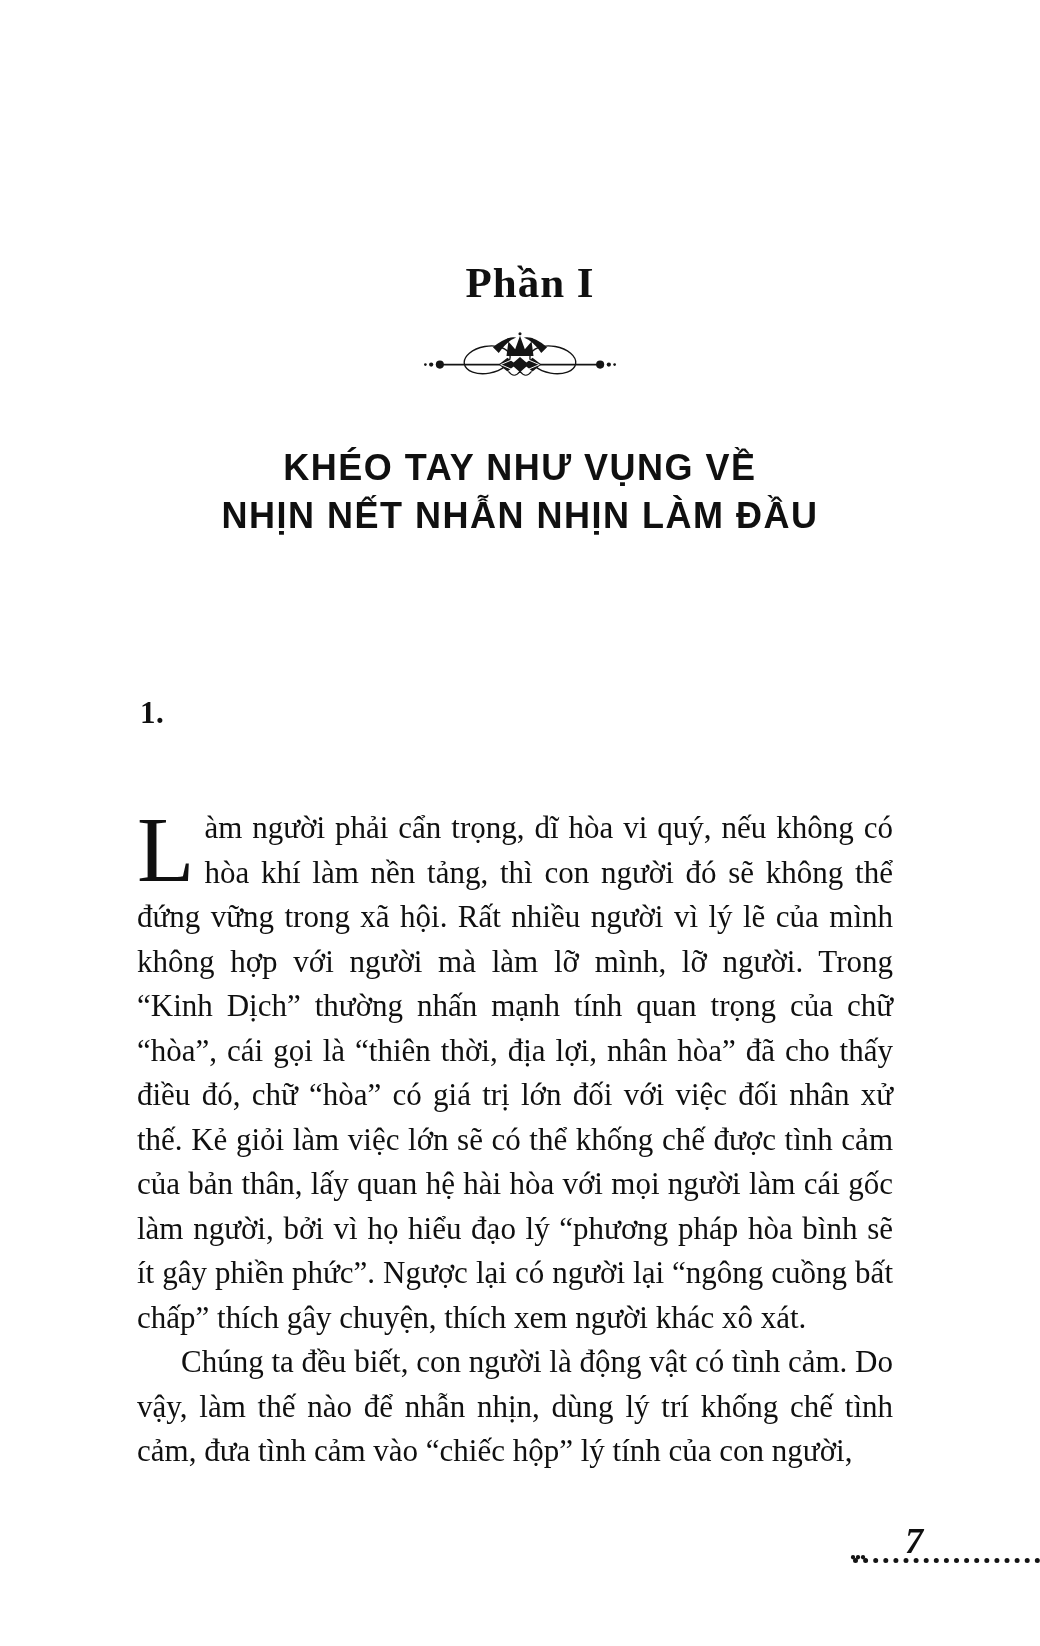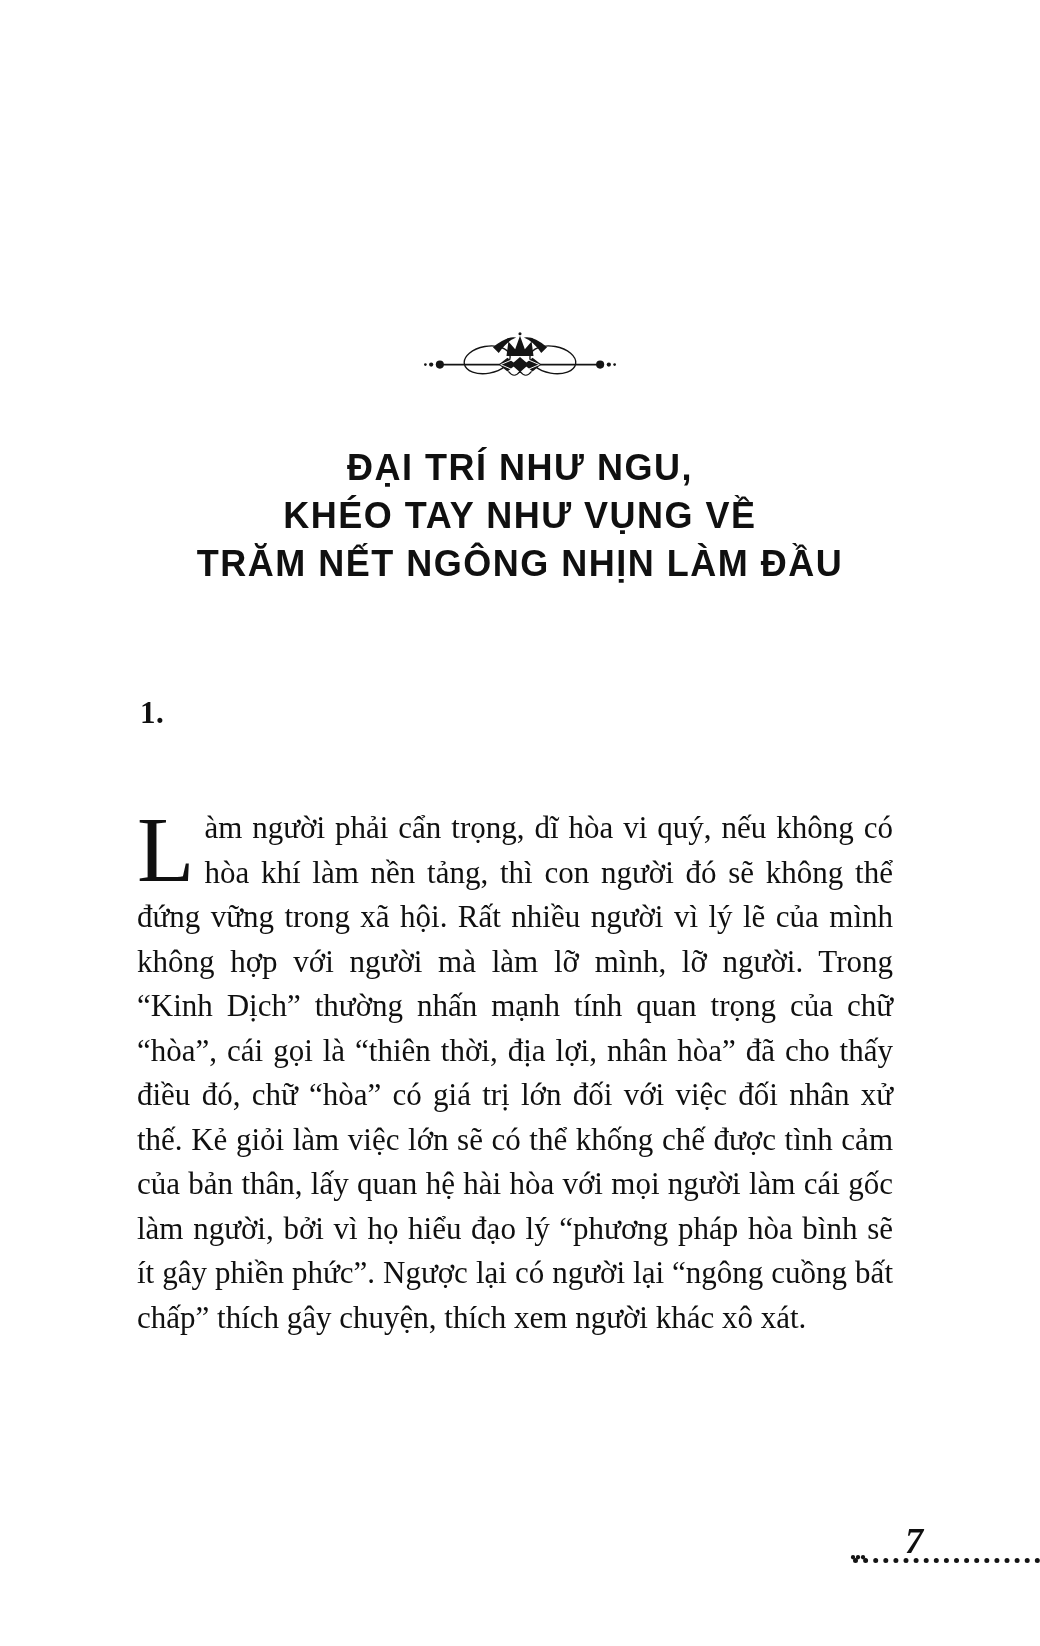--- a/index.html
+++ b/index.html
@@ -120,20 +120,21 @@
     font-size: 10px;
     letter-spacing: -1px;
     color: #141414;
   }
 </style>
 </head>
 <body>
 
 <div class="page">
 
+  <div class="part-label">Phần I</div>
 
   <div class="ornament">
     <svg width="194" height="56" viewBox="0 0 200 58" xmlns="http://www.w3.org/2000/svg" fill="none" stroke="none">
 
       <line x1="16" y1="40" x2="184" y2="40" stroke="#141414" stroke-width="1.6"></line>
 
       <circle cx="2" cy="40" r="1.4" fill="#141414"></circle>
       <circle cx="8" cy="40" r="2.2" fill="#141414"></circle>
       <circle cx="17" cy="40" r="4.2" fill="#141414"></circle>
 
@@ -157,36 +158,36 @@
       <path d="M78,40 L87,33 L96,40 L87,47 Z" fill="#141414"></path>
       <path d="M91,40 L100,32 L109,40 L100,48 Z" fill="#141414"></path>
       <path d="M104,40 L113,33 L122,40 L113,47 Z" fill="#141414"></path>
       <path d="M80,40 L94,34 M80,40 L94,46 M120,40 L106,34 M120,40 L106,46" stroke="#ffffff" stroke-width="1"></path>
 
       <path d="M88,47 q6,8 12,0 q6,8 12,0" stroke="#141414" stroke-width="1.2" fill="none"></path>
     </svg>
   </div>
 
   <div class="chapter-title">
-    <div>ĐẠI TRÍ NHƯ NGU,</div>
     <div>KHÉO TAY NHƯ VỤNG VỀ</div>
-    <div>TRĂM NẾT NGÔNG NHỊN LÀM ĐẦU</div>
+    <div>NHỊN NẾT NHẪN NHỊN LÀM ĐẦU</div>
   </div>
 
   <div class="section-heading">
     <span class="section-number">1.</span>
     <span class="section-lines">
       <br>
     </span>
   </div>
 
   <div class="body-text">
     <p>
       <span class="drop-cap">L</span><span>àm người phải cẩn trọng, dĩ hòa vi quý, nếu không có hòa khí làm nền tảng, thì con người đó sẽ không thể đứng vững trong xã hội. Rất nhiều người vì lý lẽ của mình không hợp với người mà làm lỡ mình, lỡ người. Trong “Kinh Dịch” thường nhấn mạnh tính quan trọng của chữ “hòa”, cái gọi là “thiên thời, địa lợi, nhân hòa” đã cho thấy điều đó, chữ “hòa” có giá trị lớn đối với việc đối nhân xử thế. Kẻ giỏi làm việc lớn sẽ có thể khống chế được tình cảm của bản thân, lấy quan hệ hài hòa với mọi người làm cái gốc làm người, bởi vì họ hiểu đạo lý “phương pháp hòa bình sẽ ít gây phiền phức”. Ngược lại có người lại “ngông cuồng bất chấp” thích gây chuyện, thích xem người khác xô xát.</span>
     </p>
+    <p class="para-indent">Chúng ta đều biết, con người là động vật có tình cảm. Do vậy, làm thế nào để nhẫn nhịn, dùng lý trí khống chế tình cảm, đưa tình cảm vào “chiếc hộp” lý tính của con người,</p>
   </div>
 
   <div class="footer">
     <span class="page-number">7</span>
     <div class="dotline"></div>
   </div>
 
 </div>
 
 </body></html>

